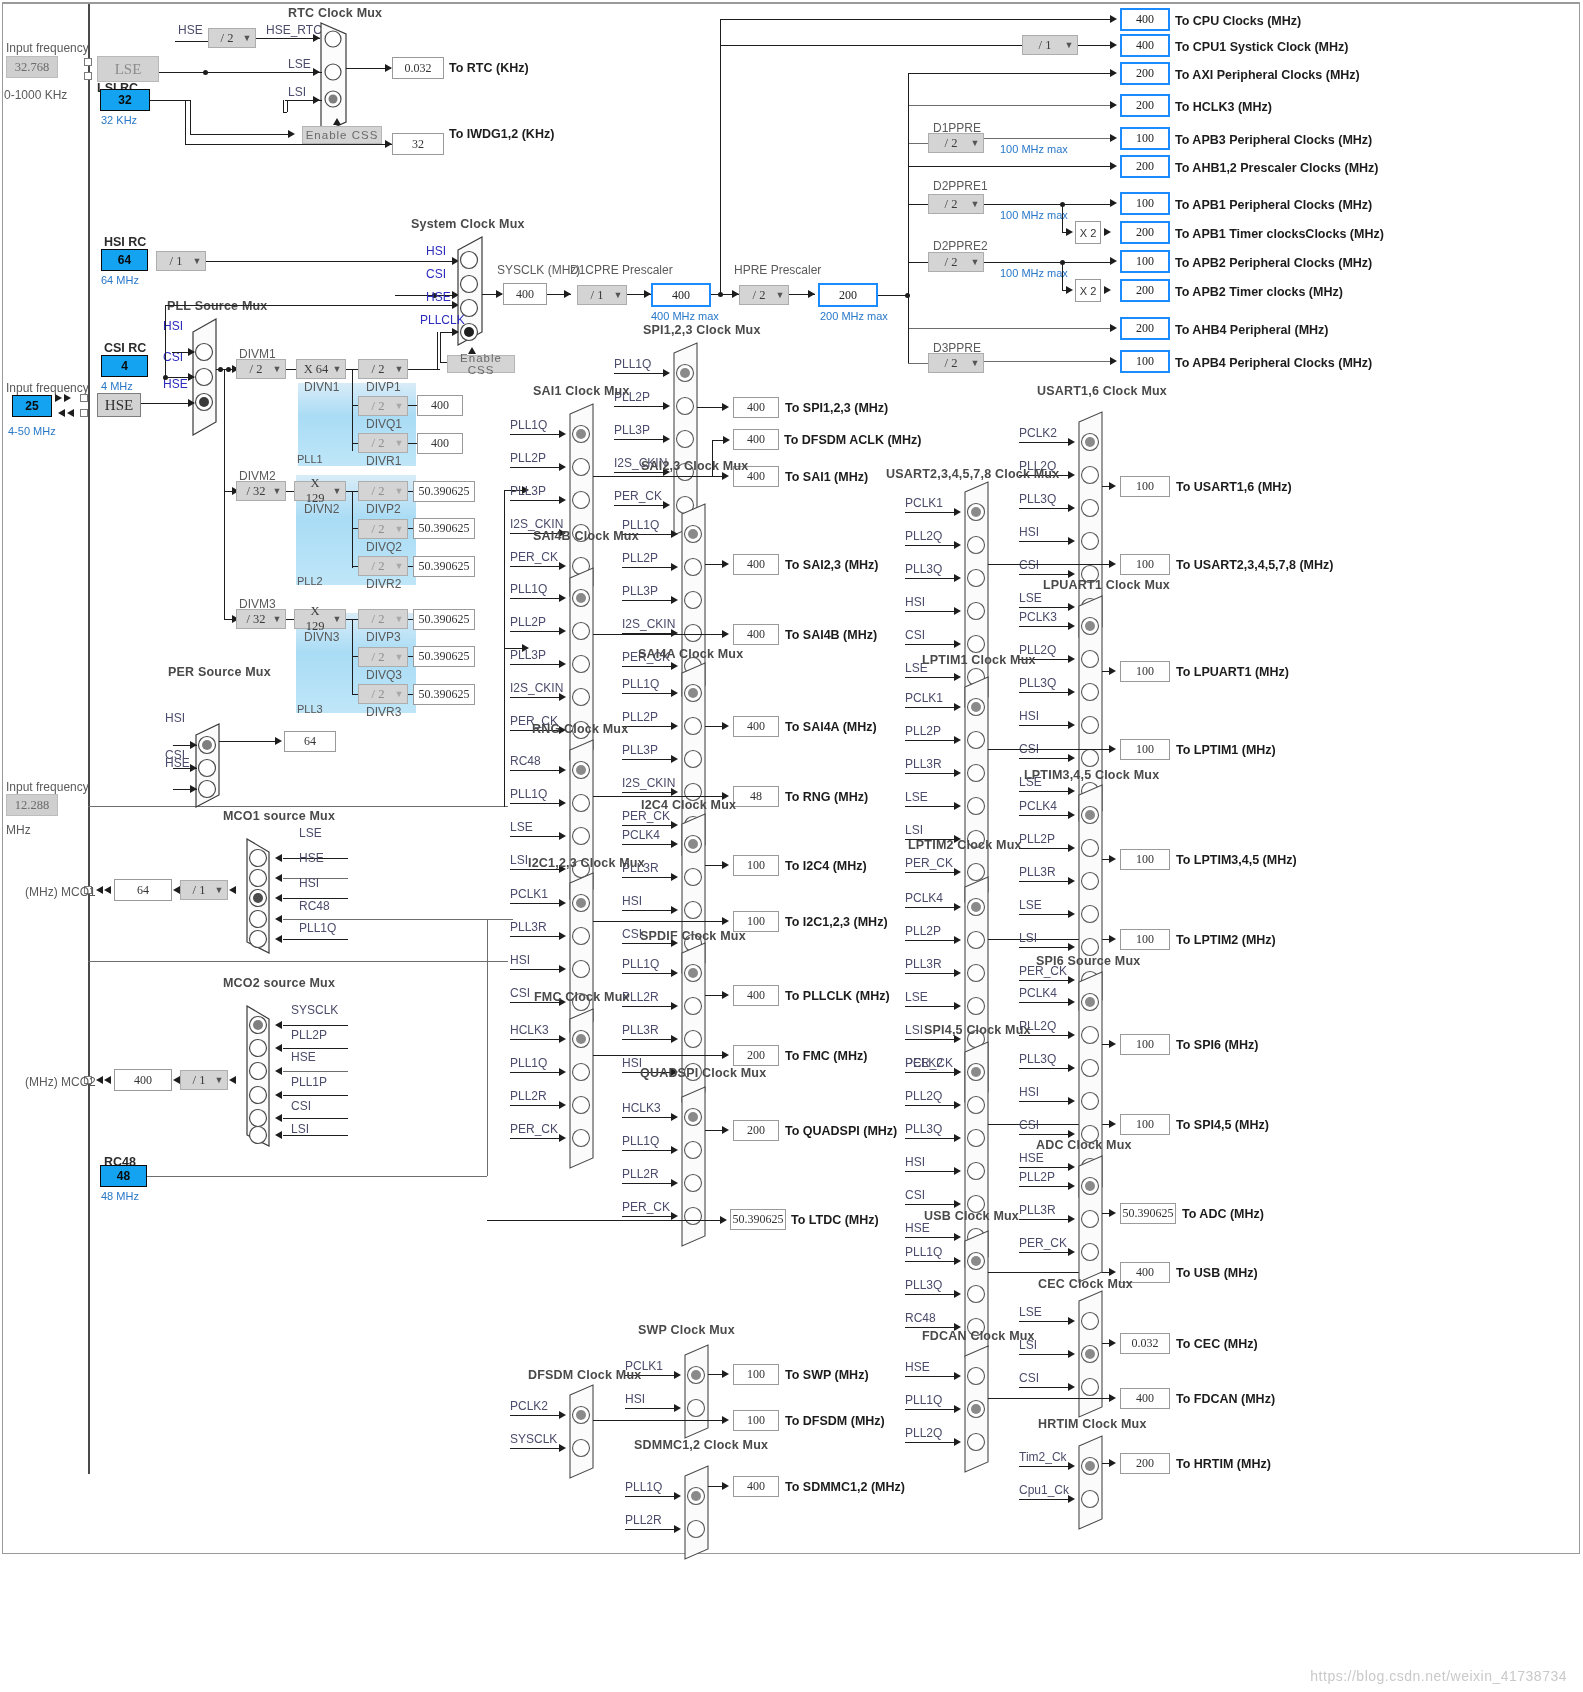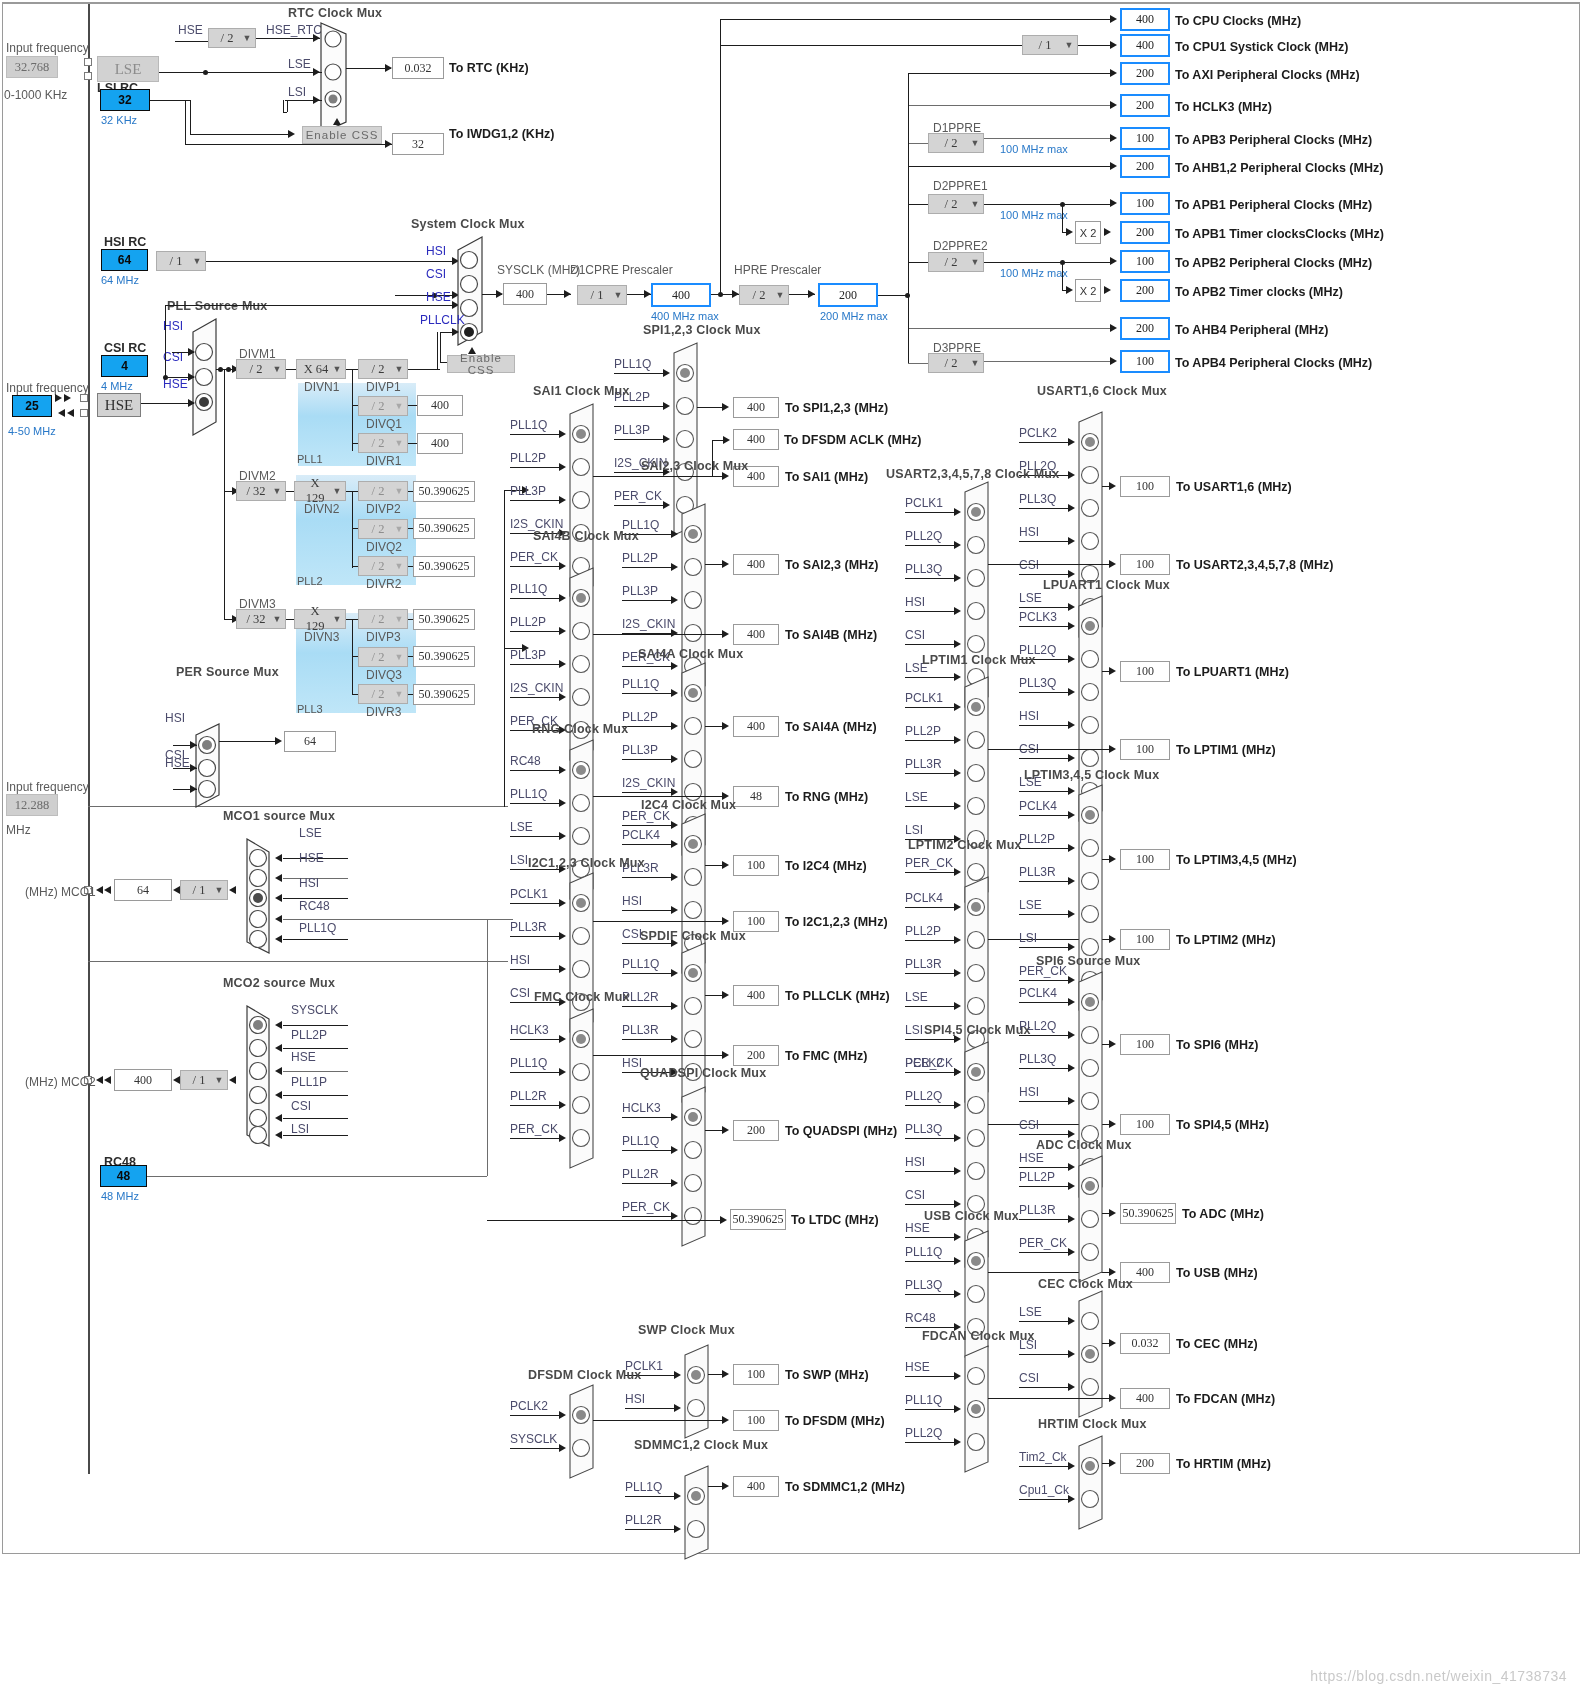--- a/index.html
+++ b/index.html
@@ -433,21 +433,21 @@
 
   <div class="hl-line" style="left:352px; top:694px; width:6px;"></div>
   <div class="combo dim" style="left:358px; top:684px; width:50px;">
     <span class="cv">/ 2</span>
     <span class="carat">▼</span>
   </div>
   <div class="lbl grey" style="left:366px; top:706px;">DIVR3</div>
   <div class="hl-line" style="left:408px; top:694px; width:6px;"></div>
   <div class="vbox" style="left:413px; top:684px; width:62px; height:21px;">50.390625</div>
 
-  <div class="lbl muxtitle" style="left:176px; top:666px;">PER Source Mux</div>
+  <div class="lbl muxtitle" style="left:168px; top:666px;">PER Source Mux</div>
   <div class="mux" style="left:195px; top:723px;">
     <svg width="30" height="85" viewBox="0 0 30 85">
       <polygon points="1,12 24,1 24,72 1,84" fill="#fbfbfb" stroke="#3a3a3a" stroke-width="1.2"></polygon>
       <circle cx="12" cy="22" r="8.5" fill="#fff" stroke="#4a4a4a" stroke-width="1.2"></circle>
       <circle cx="12" cy="22" r="5" fill="#7f7f7f"></circle>
       <circle cx="12" cy="45" r="8.5" fill="#fff" stroke="#4a4a4a" stroke-width="1.2"></circle>
       <circle cx="12" cy="66" r="8.5" fill="#fff" stroke="#4a4a4a" stroke-width="1.2"></circle>
     </svg>
   </div>
   <div class="lbl sig" style="left:165px; top:712px;">HSI</div>
@@ -593,21 +593,21 @@
     <span class="carat">▼</span>
   </div>
   <div class="lbl blue" style="left:1000px; top:144px;">100 MHz max</div>
   <div class="hl-line g" style="left:908px; top:143px; width:20px;"></div>
   <div class="hl-line g" style="left:984px; top:138px; width:126px;"></div>
   <div class="vbox hl" style="left:1120px; top:127px; width:50px; height:23px;">100</div>
   <div class="lbl out" style="left:1175px; top:134px;">To APB3 Peripheral Clocks (MHz)</div>
   <div class="arw" style="left:1110px; top:134px;"></div>
 
   <div class="vbox hl" style="left:1120px; top:155px; width:50px; height:23px;">200</div>
-  <div class="lbl out" style="left:1175px; top:162px;">To AHB1,2 Peripheral Clocks (MHz)</div>
+  <div class="lbl out" style="left:1175px; top:162px;">To AHB1,2 Prescaler Clocks (MHz)</div>
   <div class="arw" style="left:1110px; top:162px;"></div>
   <div class="hl-line" style="left:908px; top:166px; width:202px;"></div>
 
   <div class="lbl grey" style="left:933px; top:180px;">D2PPRE1</div>
   <div class="combo" style="left:928px; top:194px; width:56px;">
     <span class="cv">/ 2</span>
     <span class="carat">▼</span>
   </div>
   <div class="lbl blue" style="left:1000px; top:210px;">100 MHz max</div>
   <div class="hl-line" style="left:908px; top:204px; width:20px;"></div>

